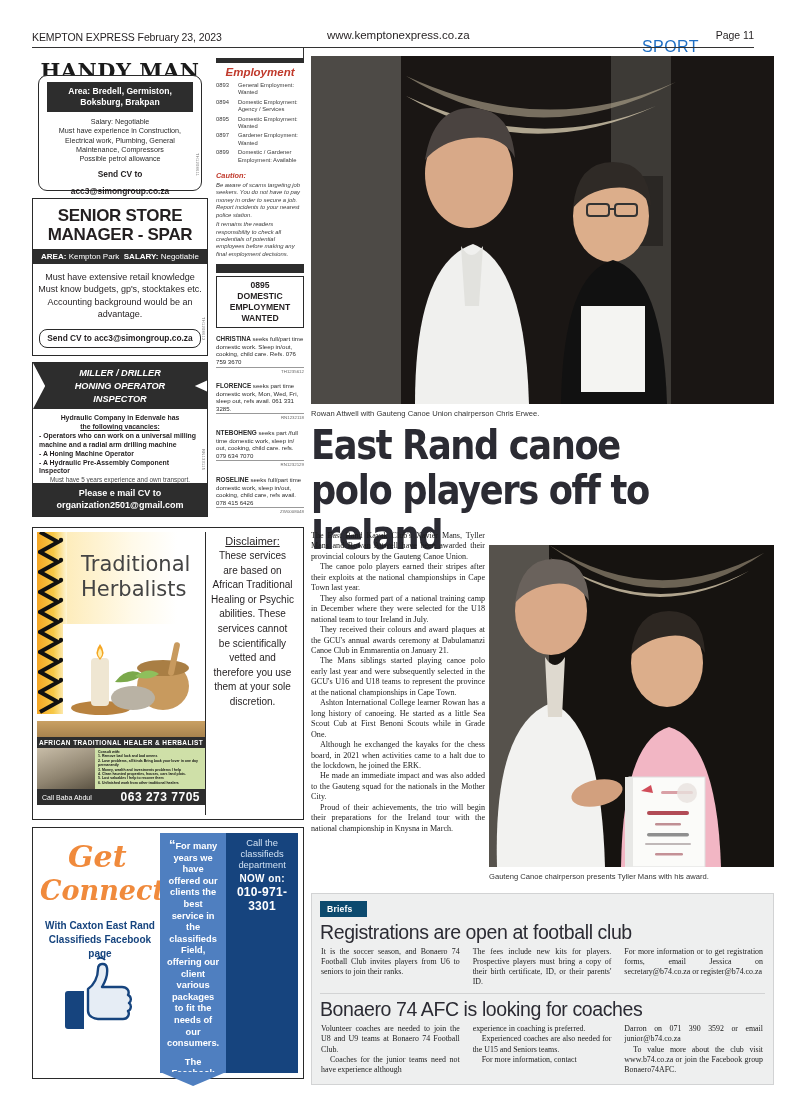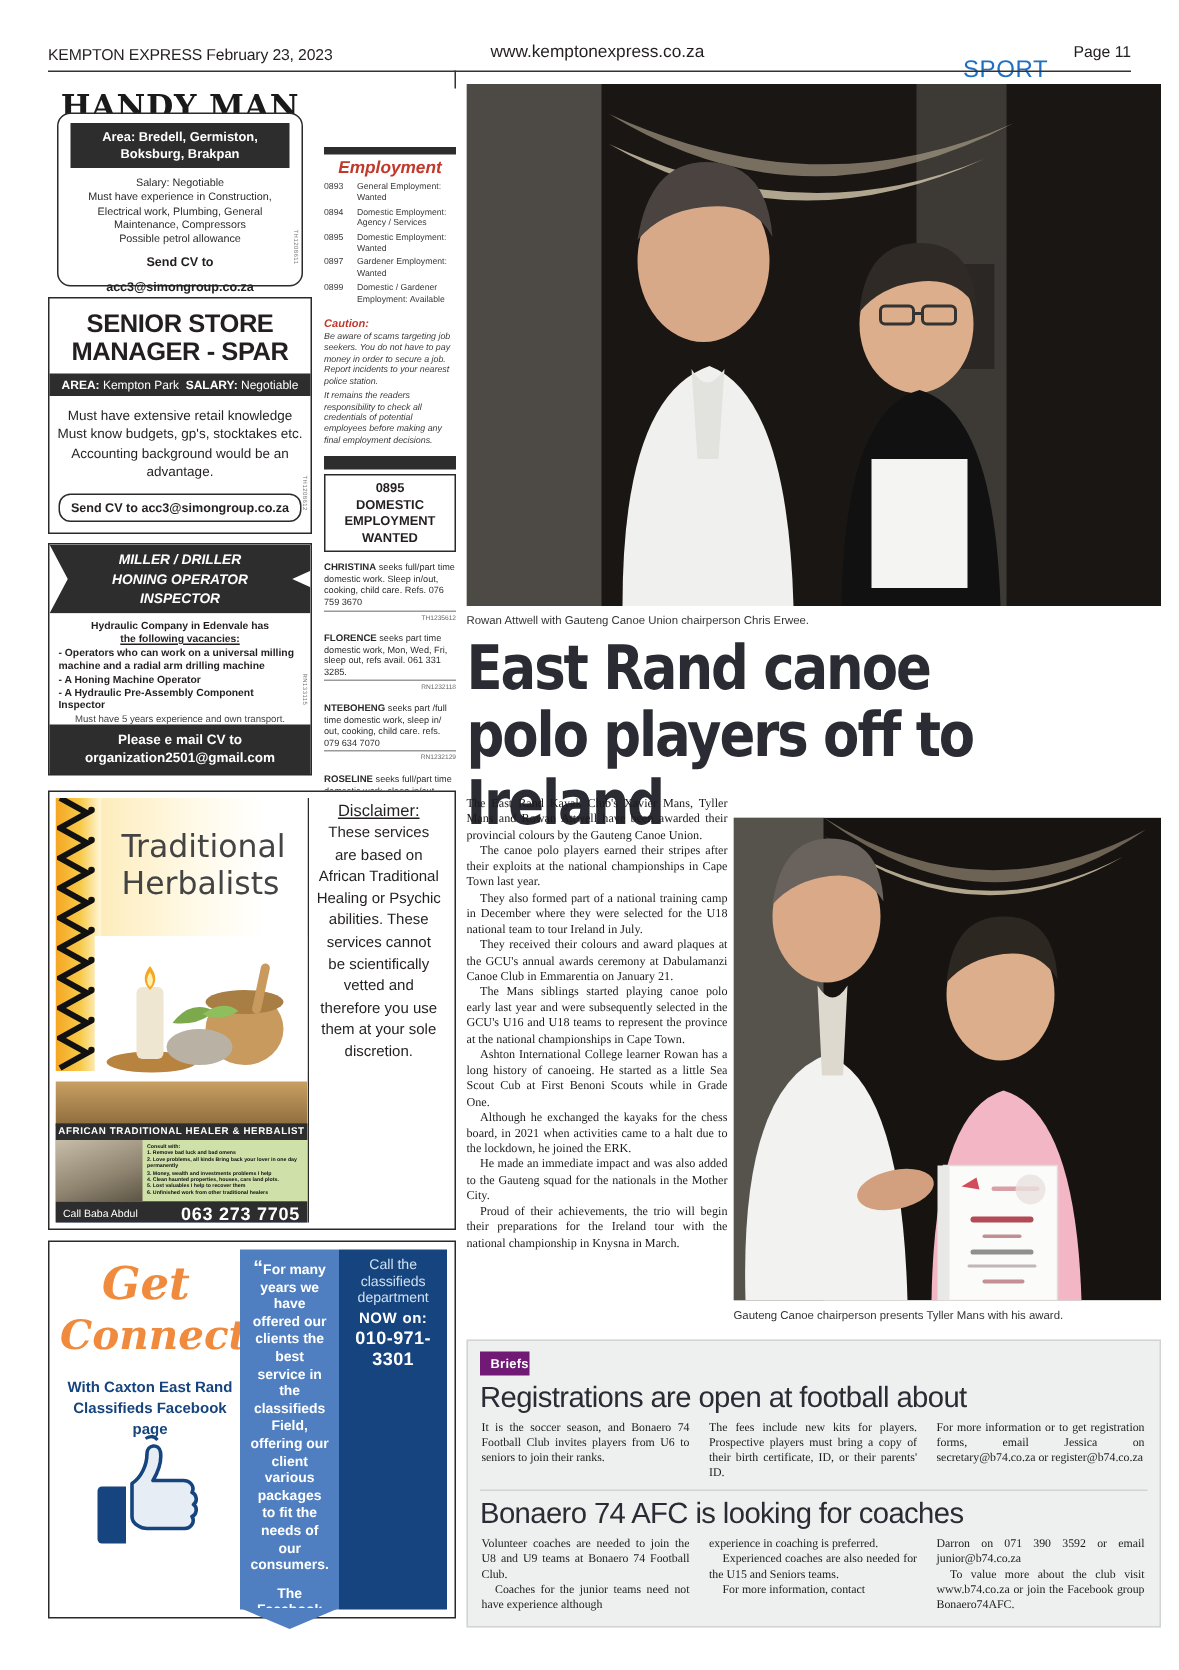--- a/index.html
+++ b/index.html
@@ -67,21 +67,21 @@
   .ml-body { font-size:6.6px; line-height:8.9px; padding:5px 6px 3px 6px; }
   .ml-c { text-align:center; font-weight:bold; font-size:6.9px; }
   .ml-u { text-decoration:underline; }
   .ml-li { font-weight:bold; font-size:6.9px; }
   .ml-note { text-align:center; color:#444; font-size:6.4px; }
   .ml-foot { background:#2d2d2d; color:#fff; text-align:center; font-weight:bold;
              font-size:9px; line-height:11.5px; padding:5px 2px; position:absolute;
              bottom:0; left:0; right:0; }
 
   
-  #emp-col { position:absolute; left:216px; top:58px; width:88px; height:459px;margin-top:40px; }
+  #emp-col { position:absolute; left:216px; top:58px; width:88px; height:459px; }
   .emp-topbar { height:5px; background:#2d2d2d; }
   .emp-title { color:#c0392b; font-style:italic; font-weight:bold; font-size:11.5px;
                text-align:center; padding:3px 0 4px 0; }
   .emp-rows { font-size:5.8px; line-height:7.4px; color:#3a3a3a; }
   .emp-row { display:flex; margin-bottom:2px; }
   .emp-code { width:22px; flex:0 0 22px; }
   .emp-desc { flex:1; }
   .caution-h { color:#c0392b; font-weight:bold; font-style:italic; font-size:7.4px; margin-top:7px; }
   .caution-p { font-style:italic; font-size:5.9px; line-height:7.4px; color:#3a3a3a; margin-top:2px; }
   .emp-blackbar { height:9px; background:#2d2d2d; margin-top:6px; }
@@ -100,21 +100,21 @@
       linear-gradient(90deg,#f5a623 0%,#f7c948 55%,#fff6d6 100%);
   }
   .hb-zig { position:absolute; left:1px; top:0; width:26px; height:182px; }
   .hb-glow { position:absolute; left:30px; top:0; width:110px; height:182px;
     background: linear-gradient(90deg,#fde9b0 0%, #fff9e6 60%, #ffffff 100%); opacity:.85;}
   .hb-word { position:absolute; left:44px; top:20px; width:120px;
     font-family:"DejaVu Sans", sans-serif; font-size:21px; color:#444; line-height:25px; }
   .hb-photo { position:absolute; left:26px; top:92px; width:142px; height:92px; }
   .hb-strip { position:absolute; left:0; bottom:64px; width:168px; height:30px;
     background:linear-gradient(180deg,#c9a063,#8d6b3c); }
-  .hb-green { position:absolute; left:0; bottom:0; width:168px; height:66px; background:#1d4ed8; }
+  .hb-green { position:absolute; left:0; bottom:12px; width:168px; height:66px; background:#1d4ed8; }
   .hb-gtitle { background:#2d2d2d; color:#fff; font-size:6.5px; font-weight:bold;
     text-align:center; letter-spacing:0.4px; padding:2px 0; }
   .hb-gbody { display:flex; height:41px; background:#cfe0a8; }
   .hb-gimg { width:58px; background:linear-gradient(160deg,#c8bda8,#8f8470 60%,#5c5444); }
   .hb-glist { flex:1; font-size:3.5px; line-height:4.4px; padding:2px 3px; color:#111; font-weight:bold; }
   .hb-gfoot { display:flex; align-items:center; justify-content:space-between;
     background:#2d2d2d; color:#fff; padding:1px 5px; }
   .hb-gfoot .n1 { font-size:7px; }
   .hb-gfoot .n2 { font-size:12px; font-weight:bold; letter-spacing:0.5px; }
   .hb-right { flex:1; border-left:1.2px solid #2a2a2a; padding:3px 5px; text-align:center; }
@@ -158,22 +158,22 @@
   #article { position:absolute; left:311px; top:531px; width:174px; height:345px; }
   .art-p { font-family:"Liberation Serif", serif; font-size:8.1px; line-height:10.45px;
            text-align:justify; text-indent:9px; margin:0; color:#1b1b1b; }
   .art-p.first { text-indent:0; }
   #photo2 { position:absolute; left:489px; top:545px; width:285px; height:322px; }
   #cap2 { position:absolute; left:489px; top:872px; width:285px; }
 
   
   #briefs { position:absolute; left:311px; top:893px; width:463px; height:192px;
             background:#eeefef; border:0.8px solid #d2d3d4; }
-  .br-tag { display:inline-block; background:#701a75; color:#fff; font-size:8.6px;
-            font-weight:bold; padding:3px 0 3px 7px; margin:7px 0 0 8px; letter-spacing:0.2px;}
+  .br-tag { display:inline-block; background:#0c4a6e; color:#fff; font-size:8.6px;
+            font-weight:bold; padding:3px 14px 3px 7px; margin:7px 0 0 8px; letter-spacing:0.2px;}
   .br-h { font-size:19.5px; margin:4px 0 3px 8px; color:#2b2b33; letter-spacing:-0.4px; }
   .br-cols { display:flex; gap:13px; padding:0 10px 0 9px; }
   .br-col { flex:1; }
   .br-p { font-family:"Liberation Serif", serif; font-size:7.9px; line-height:10.1px;
           text-align:justify; text-indent:9px; margin:0; color:#1b1b1b; }
   .br-p.first { text-indent:0; }
   .br-sep { height:1px; background:#d2d3d4; margin:6px 8px 0 8px; }
 
   
   .ph { position:relative; overflow:hidden; background:#e9e4dc; }
@@ -458,21 +458,21 @@
       <rect x="156" y="298" width="46" height="2" rx="1" fill="#c0b8b8"></rect>
       <rect x="166" y="308" width="28" height="2.6" rx="1.3" fill="#c49096"></rect>
       <circle cx="198" cy="248" r="10" fill="#e8e2df" opacity="0.8"></circle>
     </svg>
   </div>
   <div class="cap" id="cap2">Gauteng Canoe chairperson presents Tyller Mans with his award.</div>
 
   <div id="briefs">
     <div class="br-tag">Briefs</div>
 
-    <div class="br-h">Registrations are open at football about</div>
+    <div class="br-h">Registrations are open at football club</div>
     <div class="br-cols">
       <div class="br-col">
         <p class="br-p first">It is the soccer season, and Bonaero 74 Football Club invites players from U6 to seniors to join their ranks.</p>
       </div>
       <div class="br-col">
         <p class="br-p first">The fees include new kits for players. Prospective players must bring a copy of their birth certificate, ID, or their parents' ID.</p>
       </div>
       <div class="br-col">
         <p class="br-p first">For more information or to get registration forms, email Jessica on secretary@b74.co.za or register@b74.co.za</p>
       </div>

